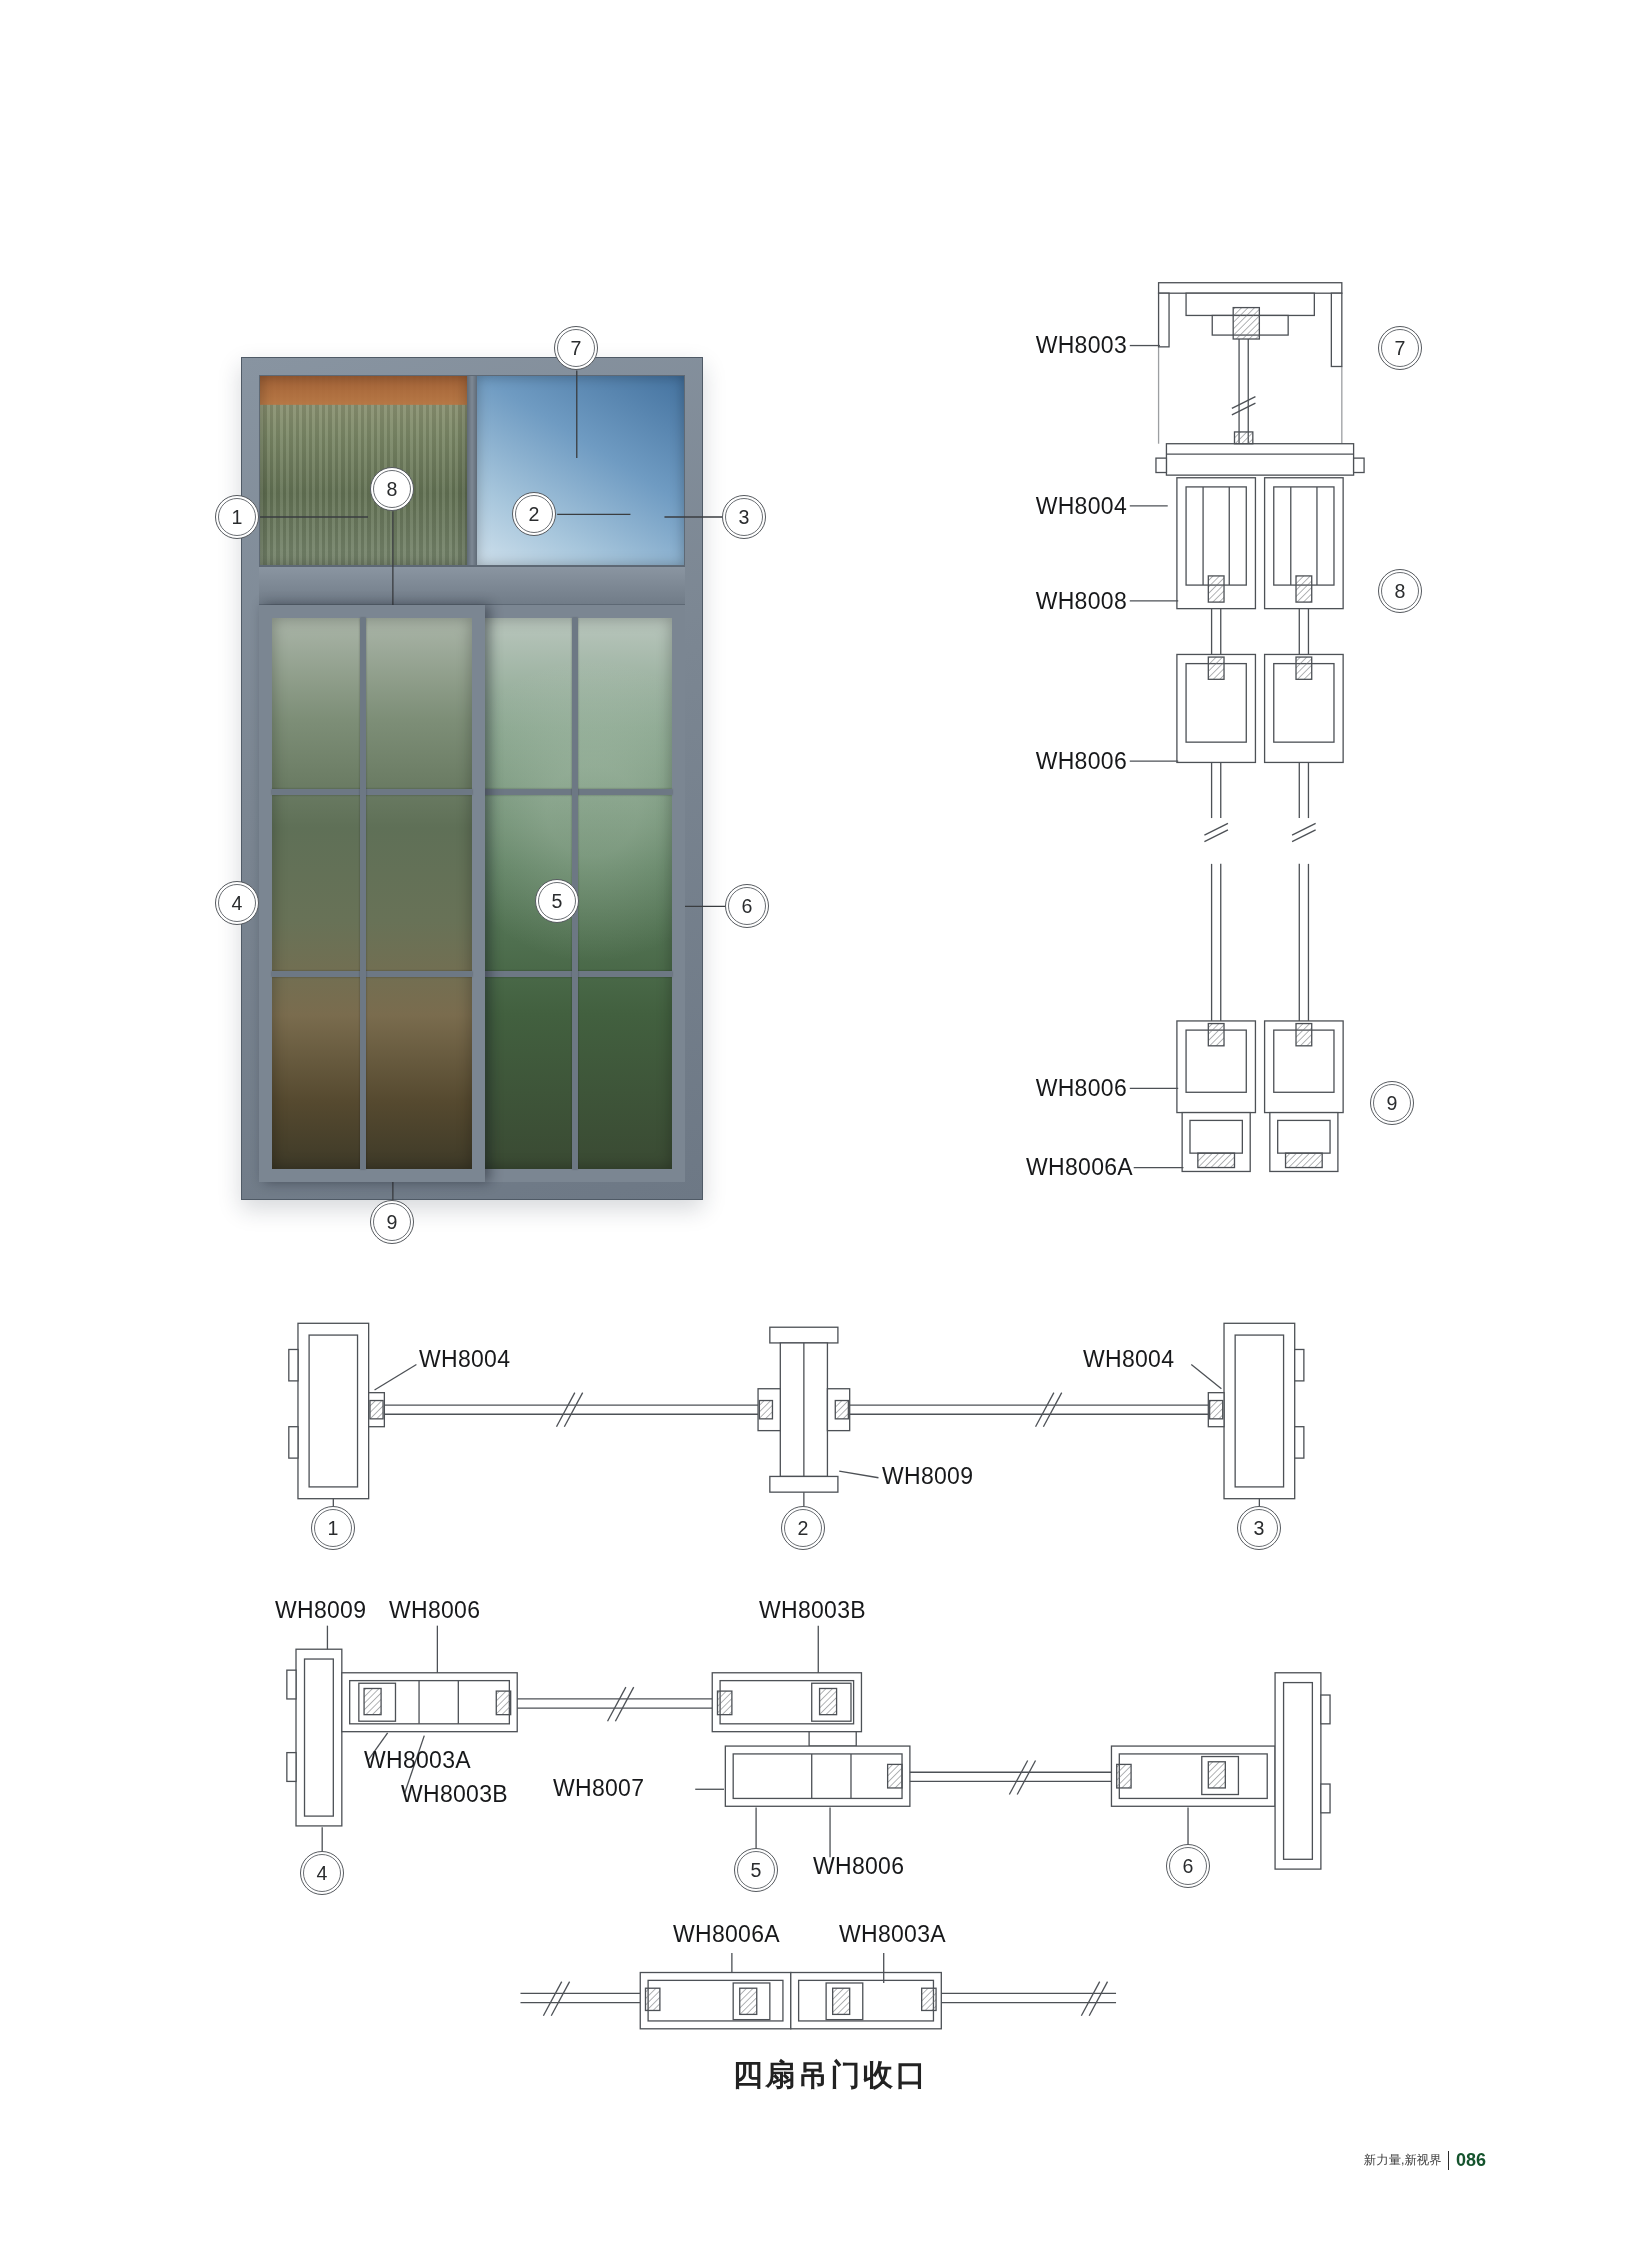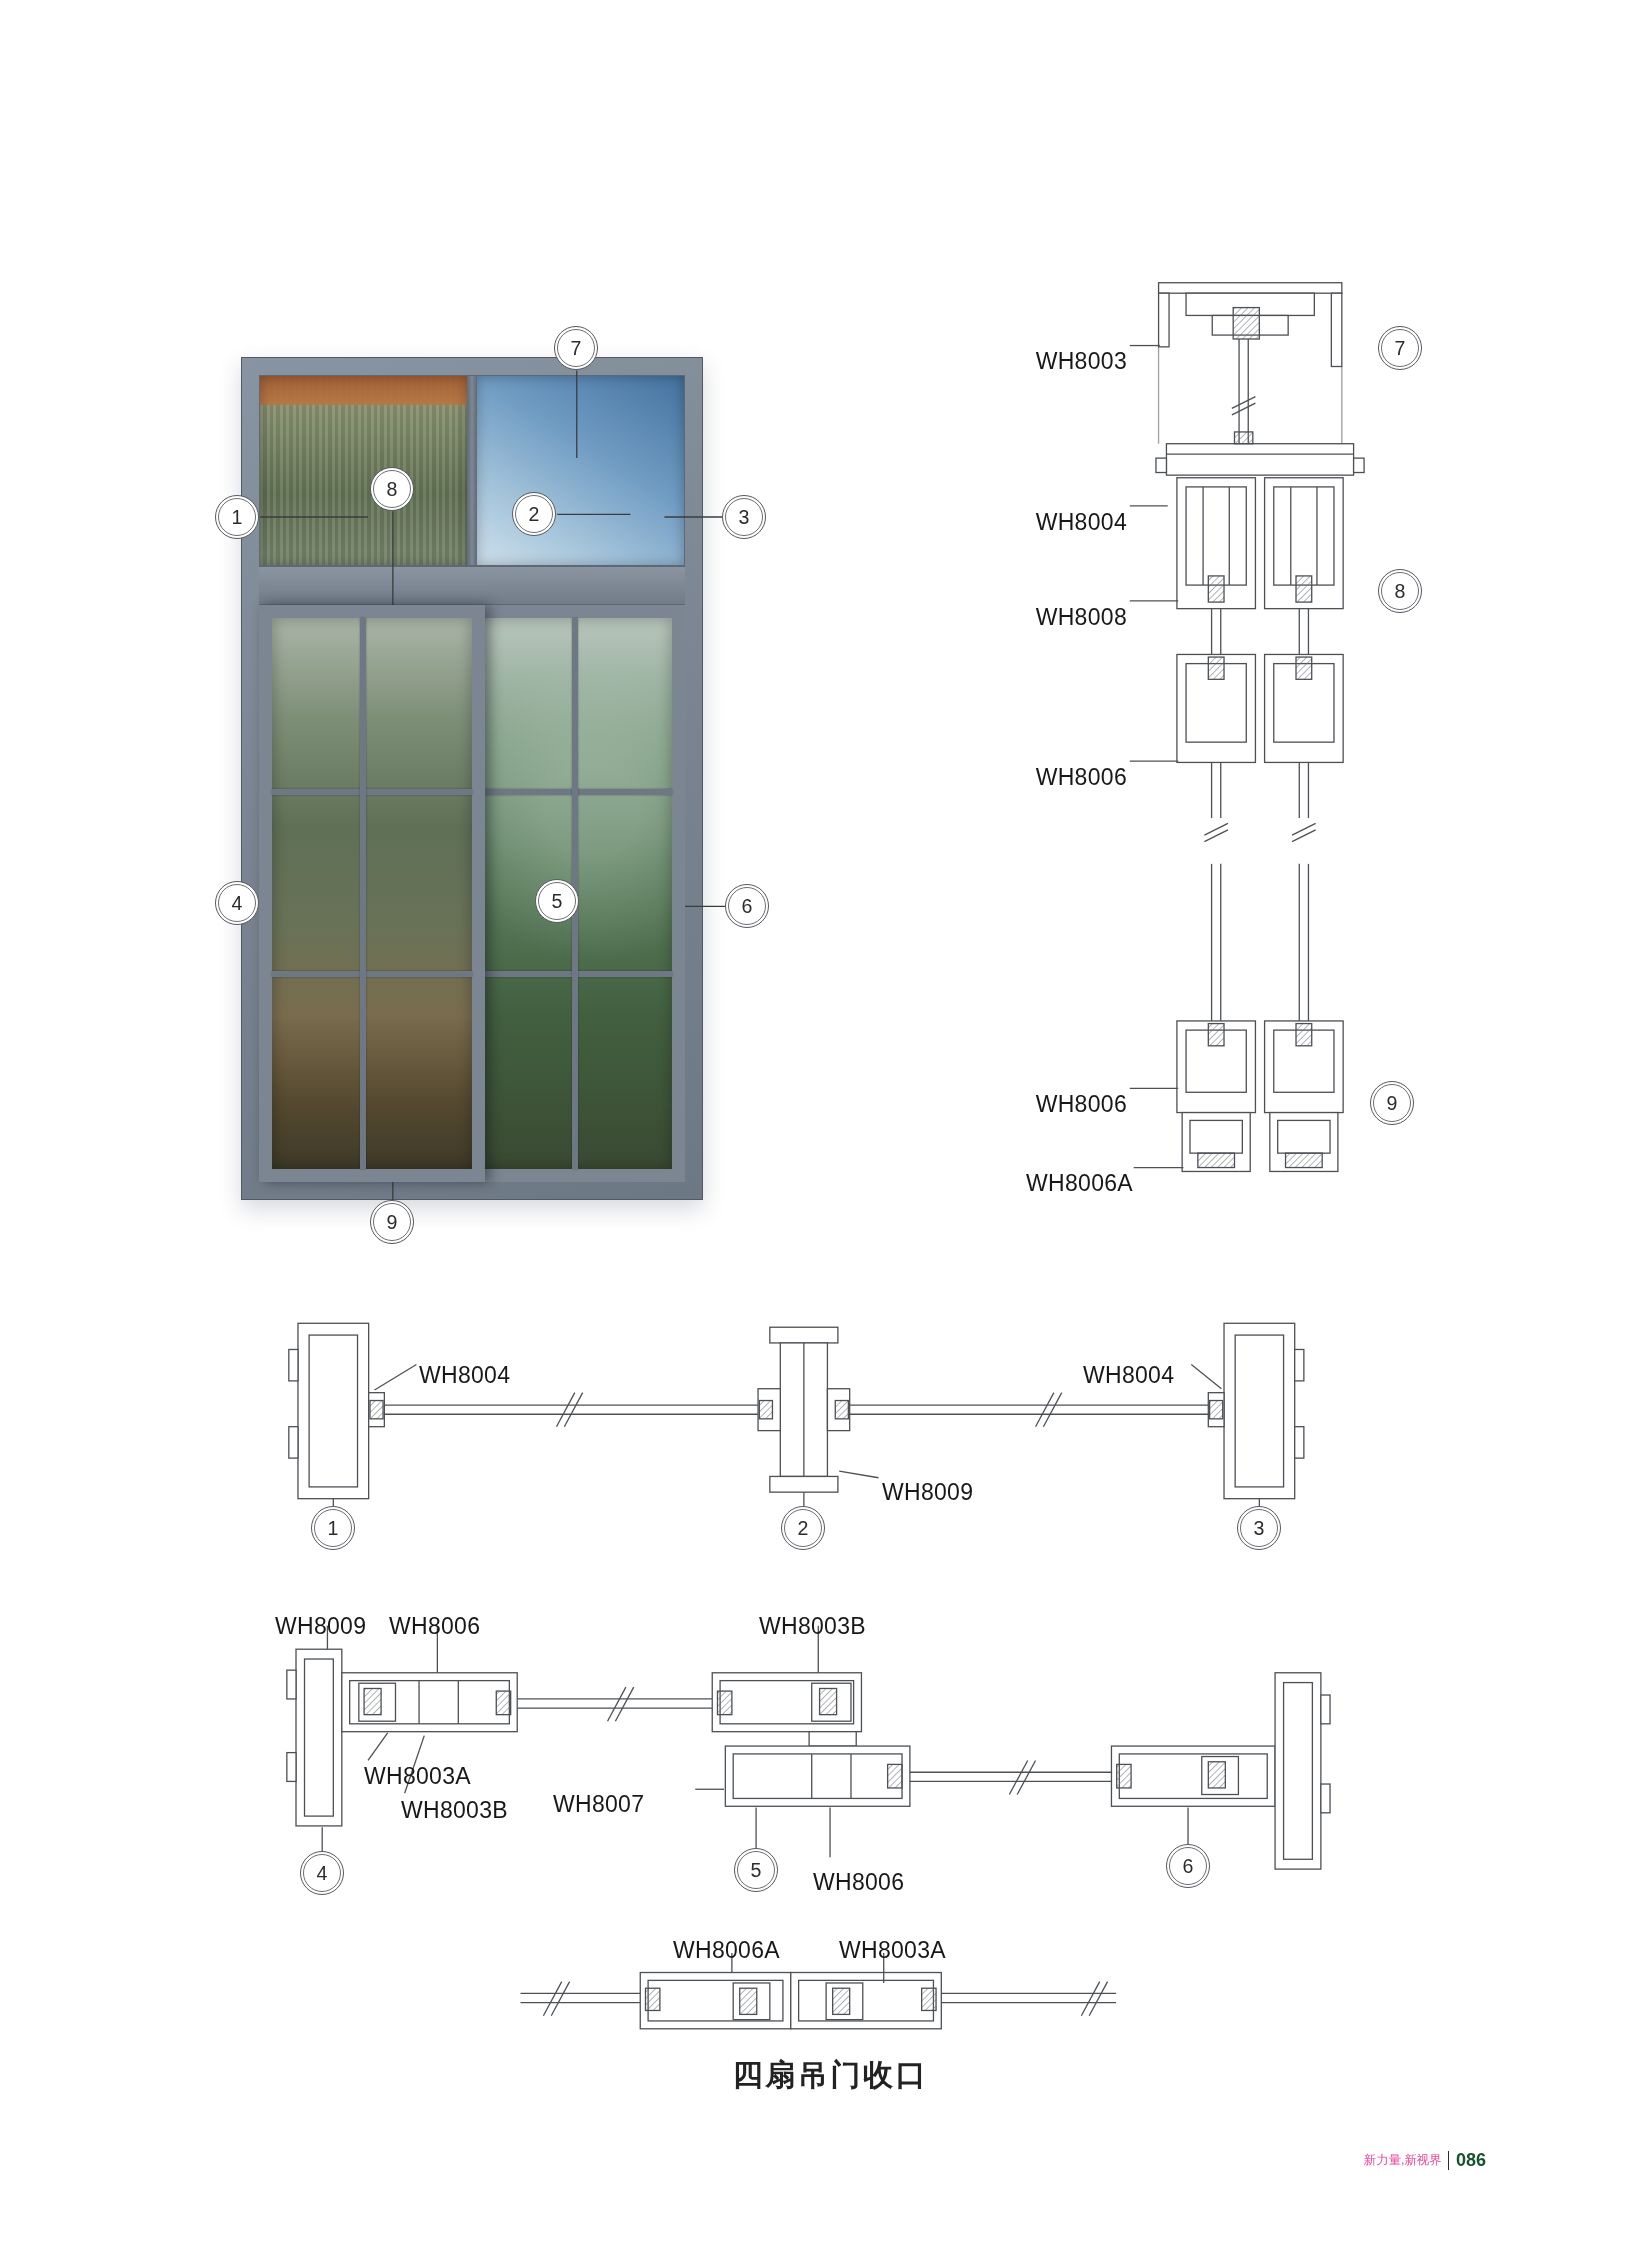--- a/index.html
+++ b/index.html
@@ -35,25 +35,25 @@
   .mh{left:0;right:0;height:5.9px;}
   .mv{top:0;bottom:0;width:5.9px;}
 
   
   .callout{position:absolute;width:42px;height:42px;border:1.3px solid #55595e;border-radius:50%;
     background:#fff;display:flex;align-items:center;justify-content:center;z-index:5;}
   .callout::before{content:"";position:absolute;inset:2px;border:1.3px solid #6a6e73;border-radius:50%;}
   .callout span{font-size:19.6px;color:#2a2c2e;position:relative;}
 
   
-  .part-label{position:absolute;font-size:23px;color:#17181a;white-space:nowrap;letter-spacing:0.3px;z-index:4;margin-top:16px;}
+  .part-label{position:absolute;font-size:23px;color:#17181a;white-space:nowrap;letter-spacing:0.3px;z-index:4;}
   .caption{position:absolute;left:690px;top:2055px;width:281px;text-align:center;
     font-size:30px;font-weight:bold;letter-spacing:2.6px;color:#222;}
   .footer{position:absolute;right:161px;top:2150px;display:flex;align-items:center;gap:6.5px;}
-  .footer .brand{font-size:12.4px;color:#ec4899;margin-left:36px;}
+  .footer .brand{font-size:12.4px;color:#404040;margin-left:36px;}
   .footer .divider{width:1.3px;height:19.6px;background:#2b2b2b;}
   .footer .page-number{font-size:18px;font-weight:bold;color:#14532d;}
 </style>
 </head>
 <body>
 
 <div class="page">
 
   <div class="window-render">
     <div class="transom-row">

